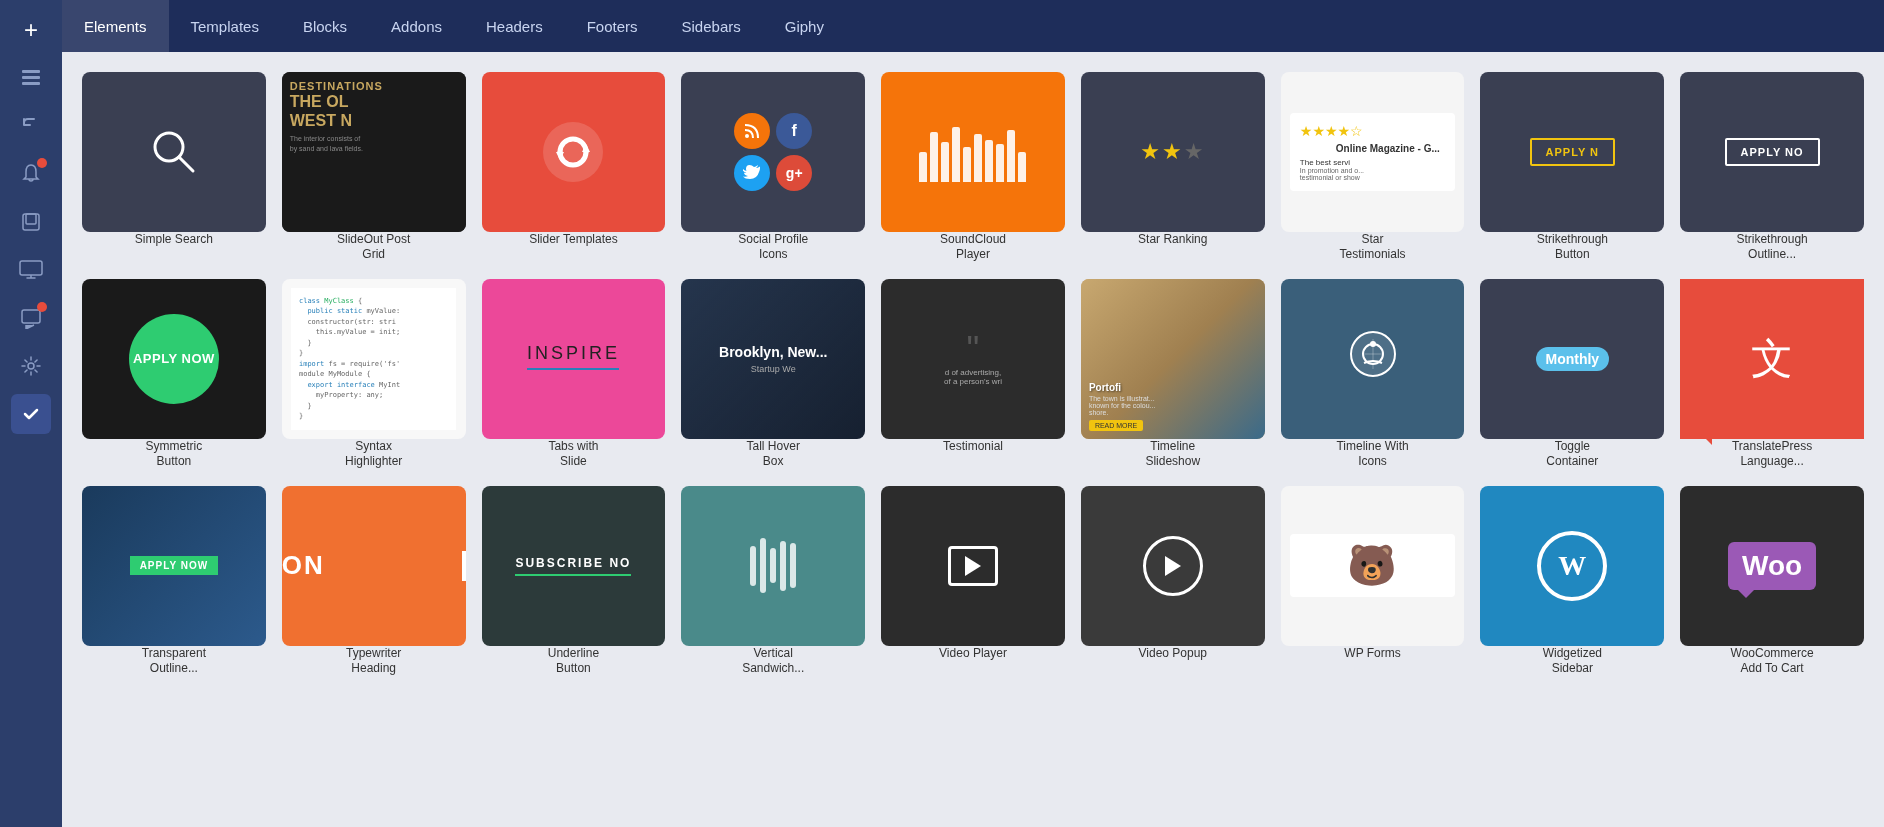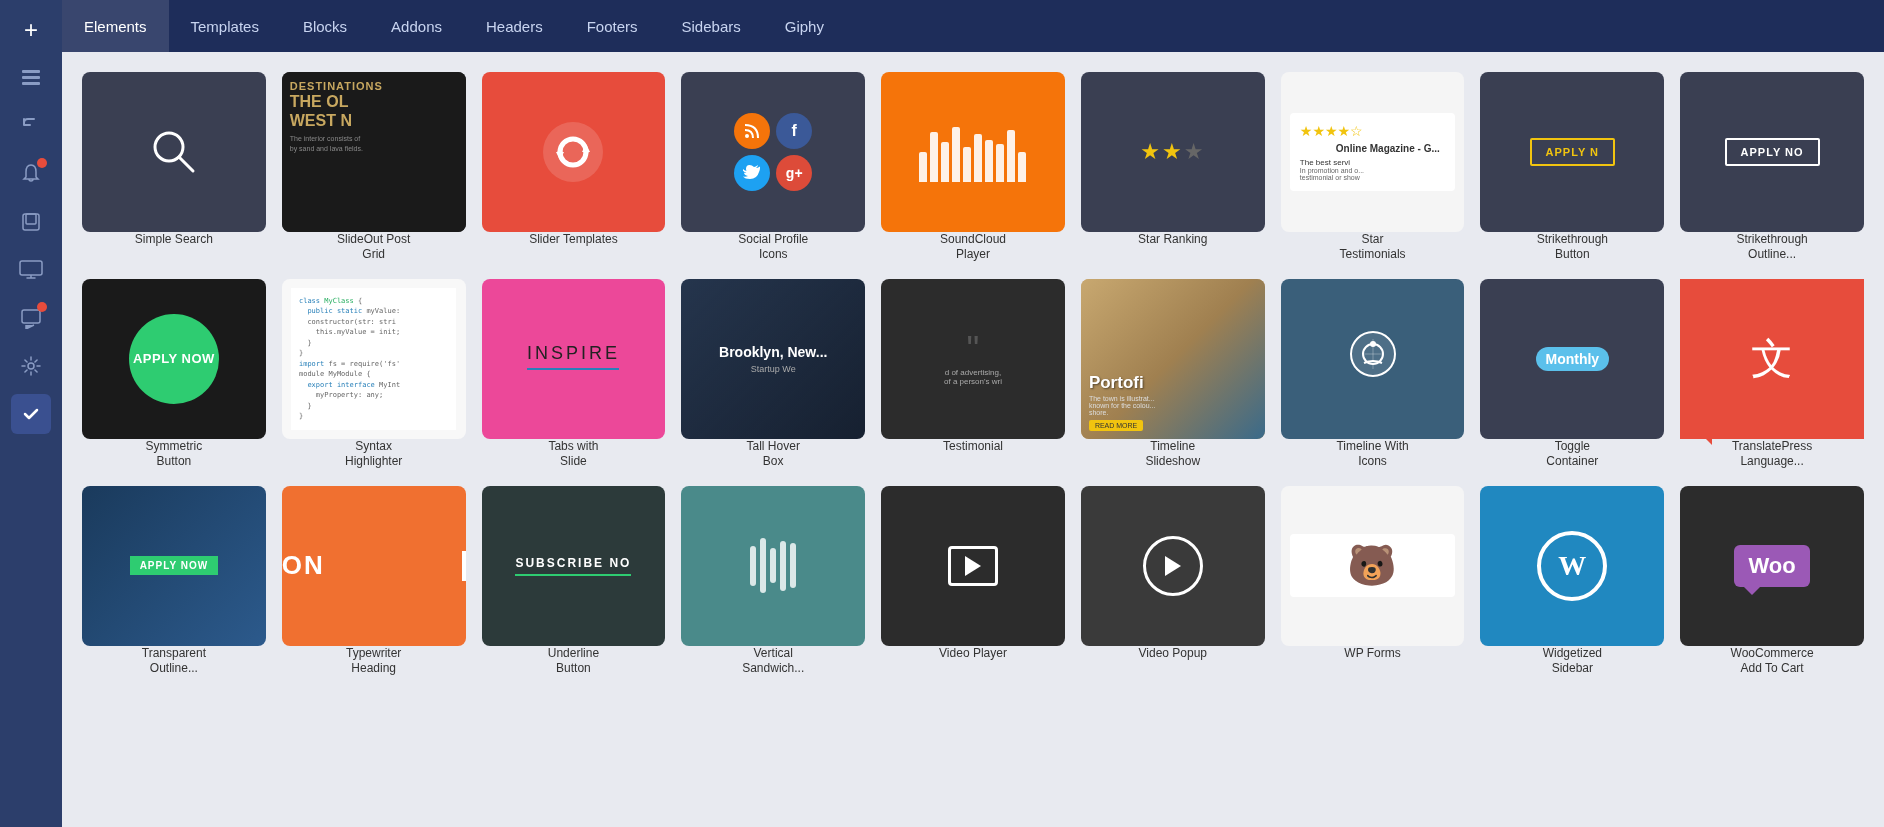--- a/index.html
+++ b/index.html
@@ -420,21 +420,21 @@
       background: #2c2c2c;
       width: 100%;
       height: 100%;
       display: flex;
       align-items: center;
       justify-content: center;
     }
     .woo-logo {
       background: #9b59b6;
       color: #fff;
-      font-size: 22px;
+      font-size: 28px;
       font-weight: bold;
       padding: 8px 14px;
       border-radius: 6px;
       position: relative;
     }
     .woo-logo::after {
       content: '';
       position: absolute;
       bottom: -8px;
       left: 10px;
@@ -491,21 +491,21 @@
       background: linear-gradient(135deg, #c8a870 0%, #a08050 50%, #3a6a8a 100%);
       display: flex;
       flex-direction: column;
       align-items: flex-start;
       justify-content: flex-end;
       padding: 8px;
       position: relative;
       overflow: hidden;
     }
     .portfolio-title {
-      font-size: 17px;
+      font-size: 10px;
       font-weight: bold;
       color: #fff;
       text-shadow: 1px 1px 2px rgba(0,0,0,0.5);
     }
     .portfolio-text {
       font-size: 7px;
       color: #ddd;
       margin-top: 2px;
     }
     .portfolio-read {

